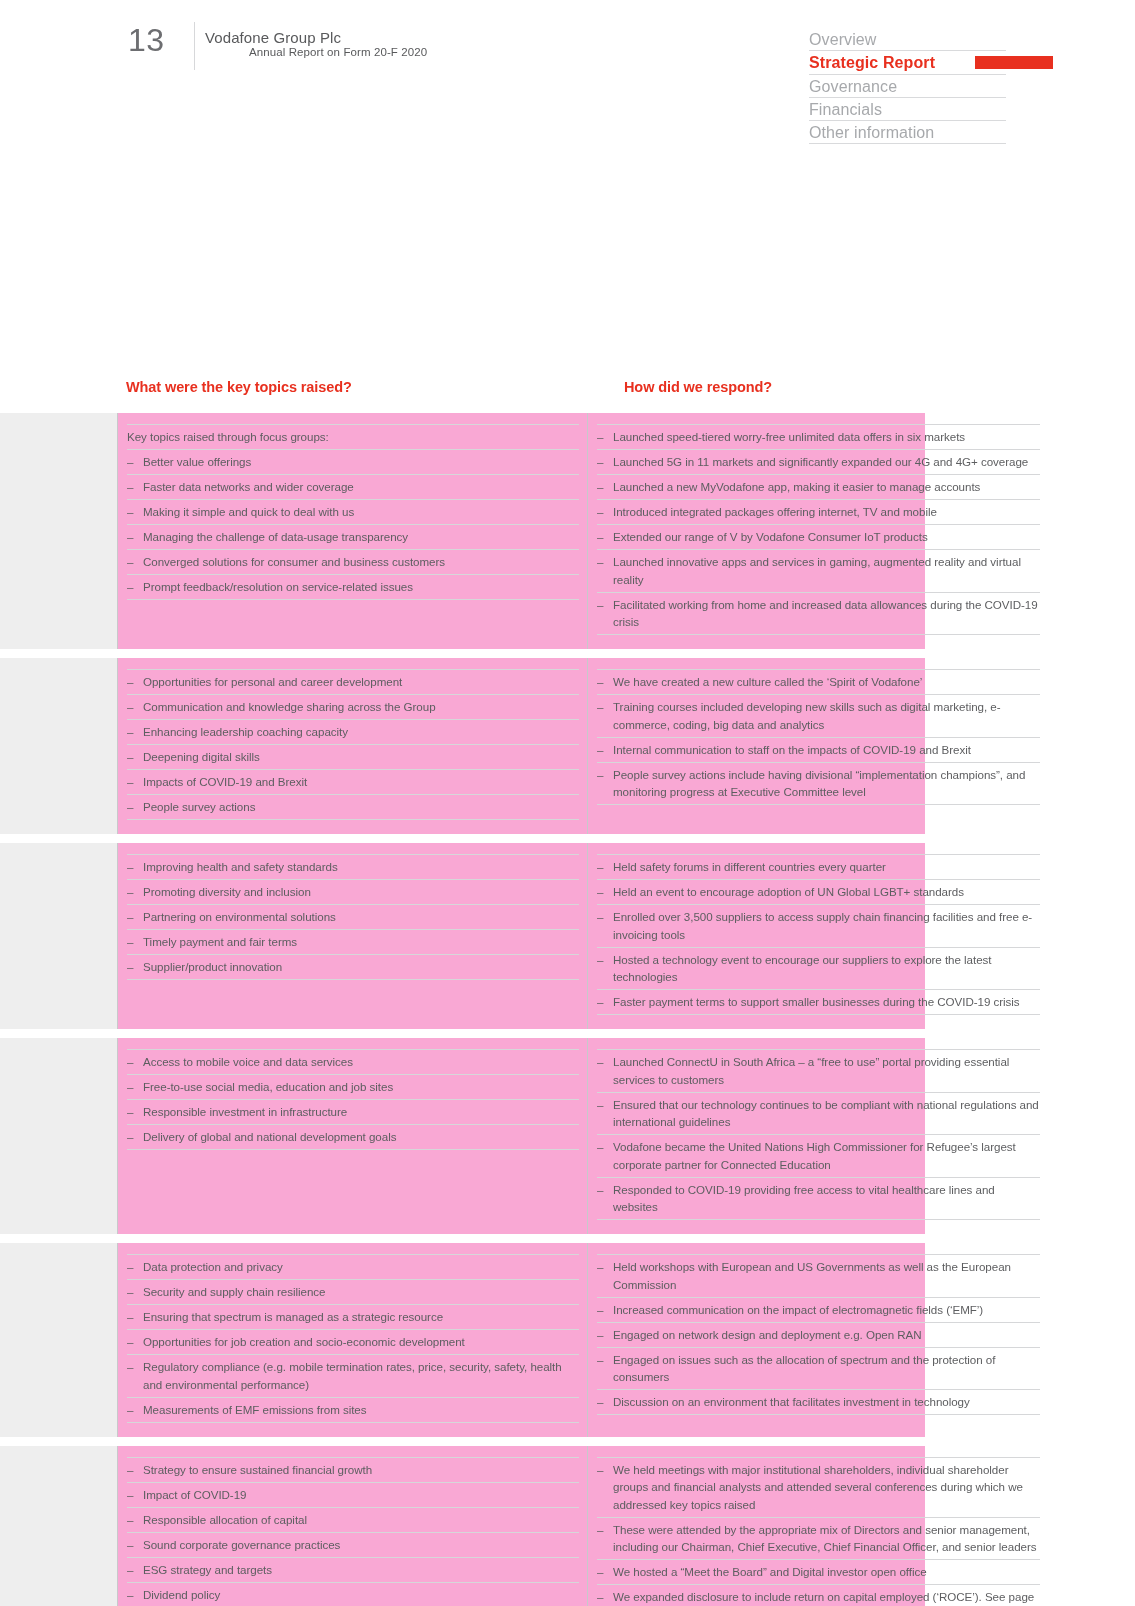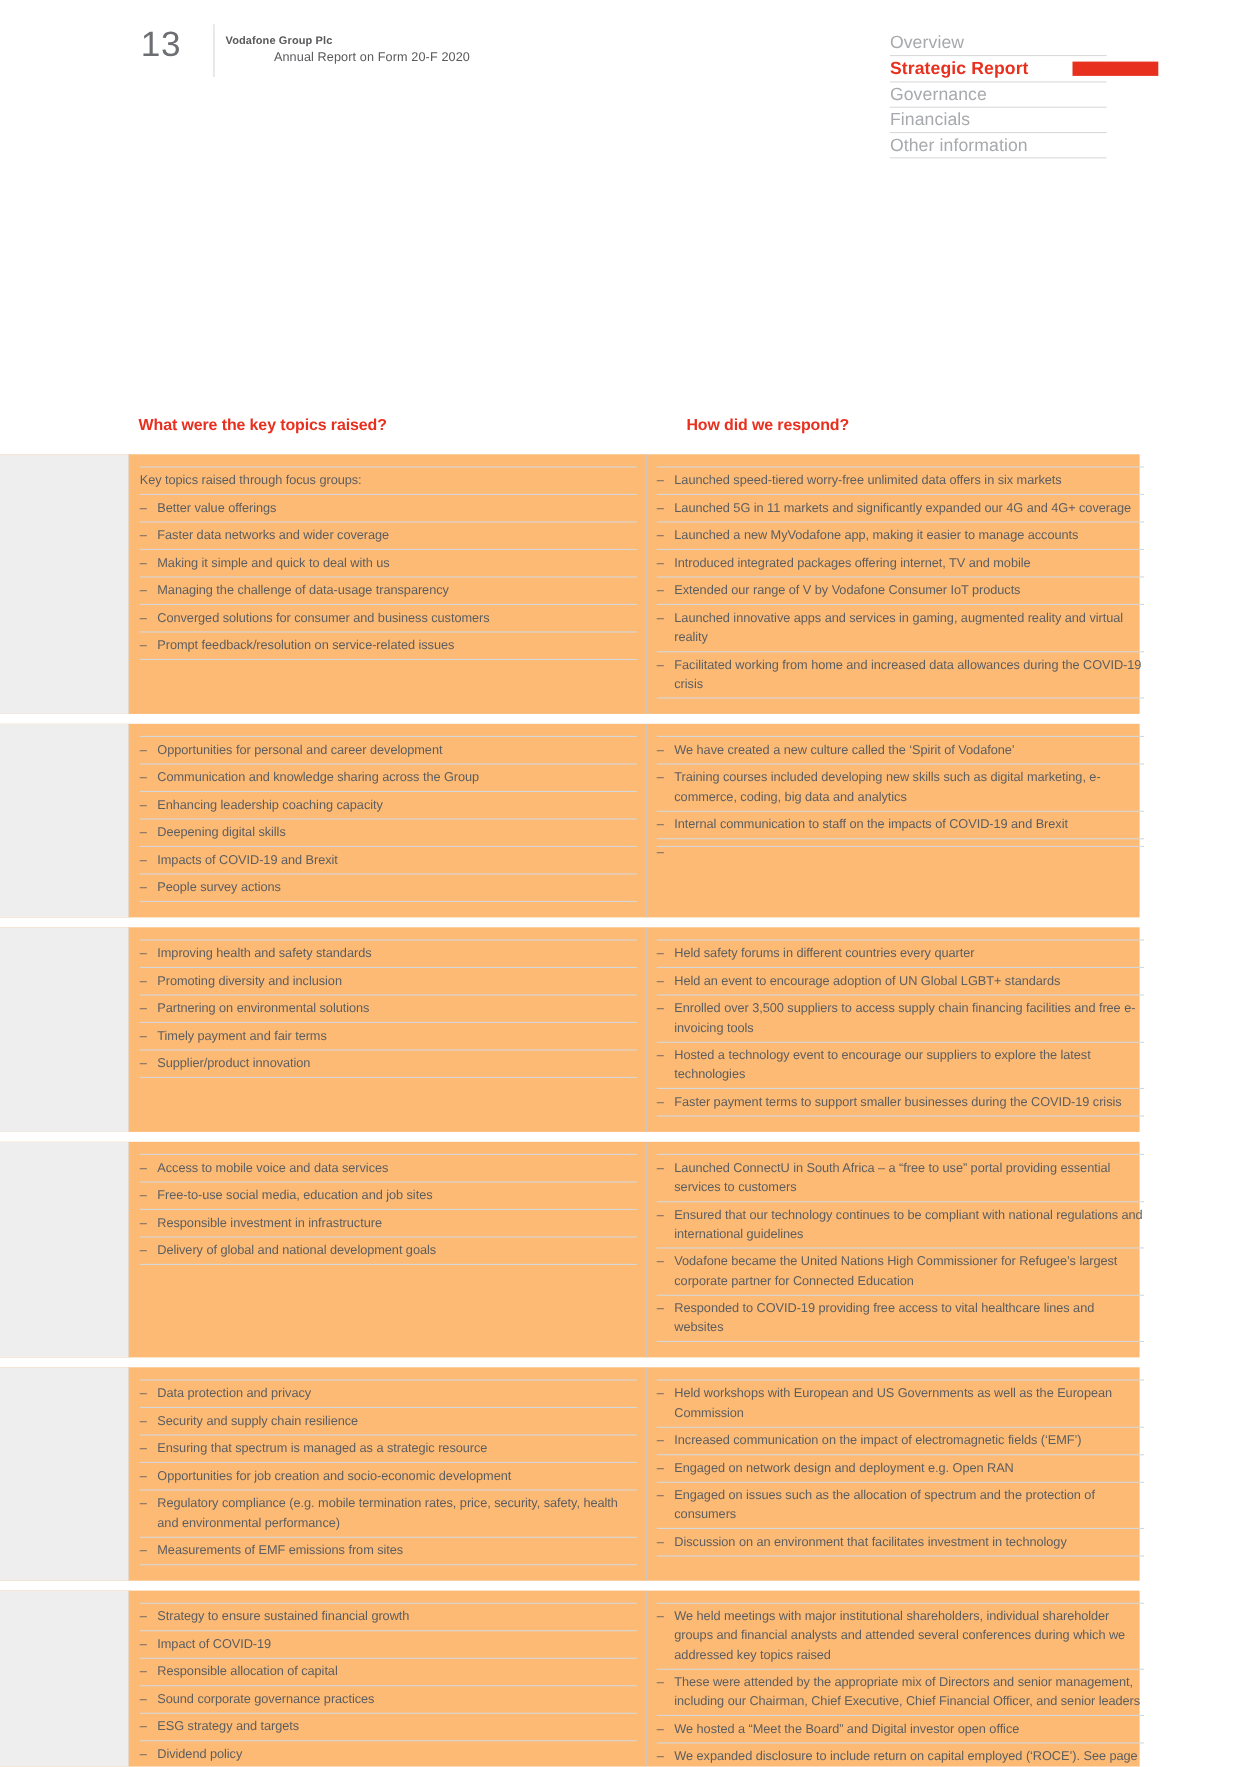--- a/index.html
+++ b/index.html
@@ -41,22 +41,22 @@
     background: #d7d8da;
   }
 
   .header-titles {
     position: absolute;
     left: 205px;
     top: 30px;
   }
 
   .header-company {
-    font-size: 10px;
-    font-weight: bold;
+    font-size: 15px;
+    font-weight: normal;
     color: #58595b;
     line-height: 15px;
     letter-spacing: 0.1px;
   }
 
   .header-subtitle {
     font-size: 11.5px;
     font-weight: normal;
     color: #58595b;
     line-height: 15px;
@@ -121,22 +121,22 @@
   
   .table {
     position: absolute;
     top: 413px;
     left: 0;
     width: 1135px;
   }
 
   .band {
     position: relative;
-    width: 1036px;
-    background: #fdba74;
+    width: 925px;
+    background: #f9a8d4;
     margin-bottom: 9px;
   }
 
   .band-inner {
     position: relative;
     display: flex;
     min-height: 100%;
   }
 
   
@@ -255,21 +255,21 @@
             <li class="item"><span class="dash">–</span><span>Impacts of COVID-19 and Brexit</span></li>
             <li class="item"><span class="dash">–</span><span>People survey actions</span></li>
           </ul>
         </div>
         <div class="vdiv"></div>
         <div class="cell right">
           <ul class="items">
             <li class="item"><span class="dash">–</span><span>We have created a new culture called the ‘Spirit of Vodafone’</span></li>
             <li class="item"><span class="dash">–</span><span>Training courses included developing new skills such as digital marketing, e-commerce, coding, big data and analytics</span></li>
             <li class="item"><span class="dash">–</span><span>Internal communication to staff on the impacts of COVID-19 and Brexit</span></li>
-            <li class="item"><span class="dash">–</span></li>
+            <li class="item"><span class="dash">–</span><span>People survey actions include having divisional “implementation champions”, and monitoring progress at Executive Committee level</span></li>
           </ul>
         </div>
         <div class="spacer"></div>
       </div>
     </div>
     <div class="band">
       <div class="band-inner">
         <div class="gutter"></div>
         <div class="vdiv"></div>
         <div class="cell left">

